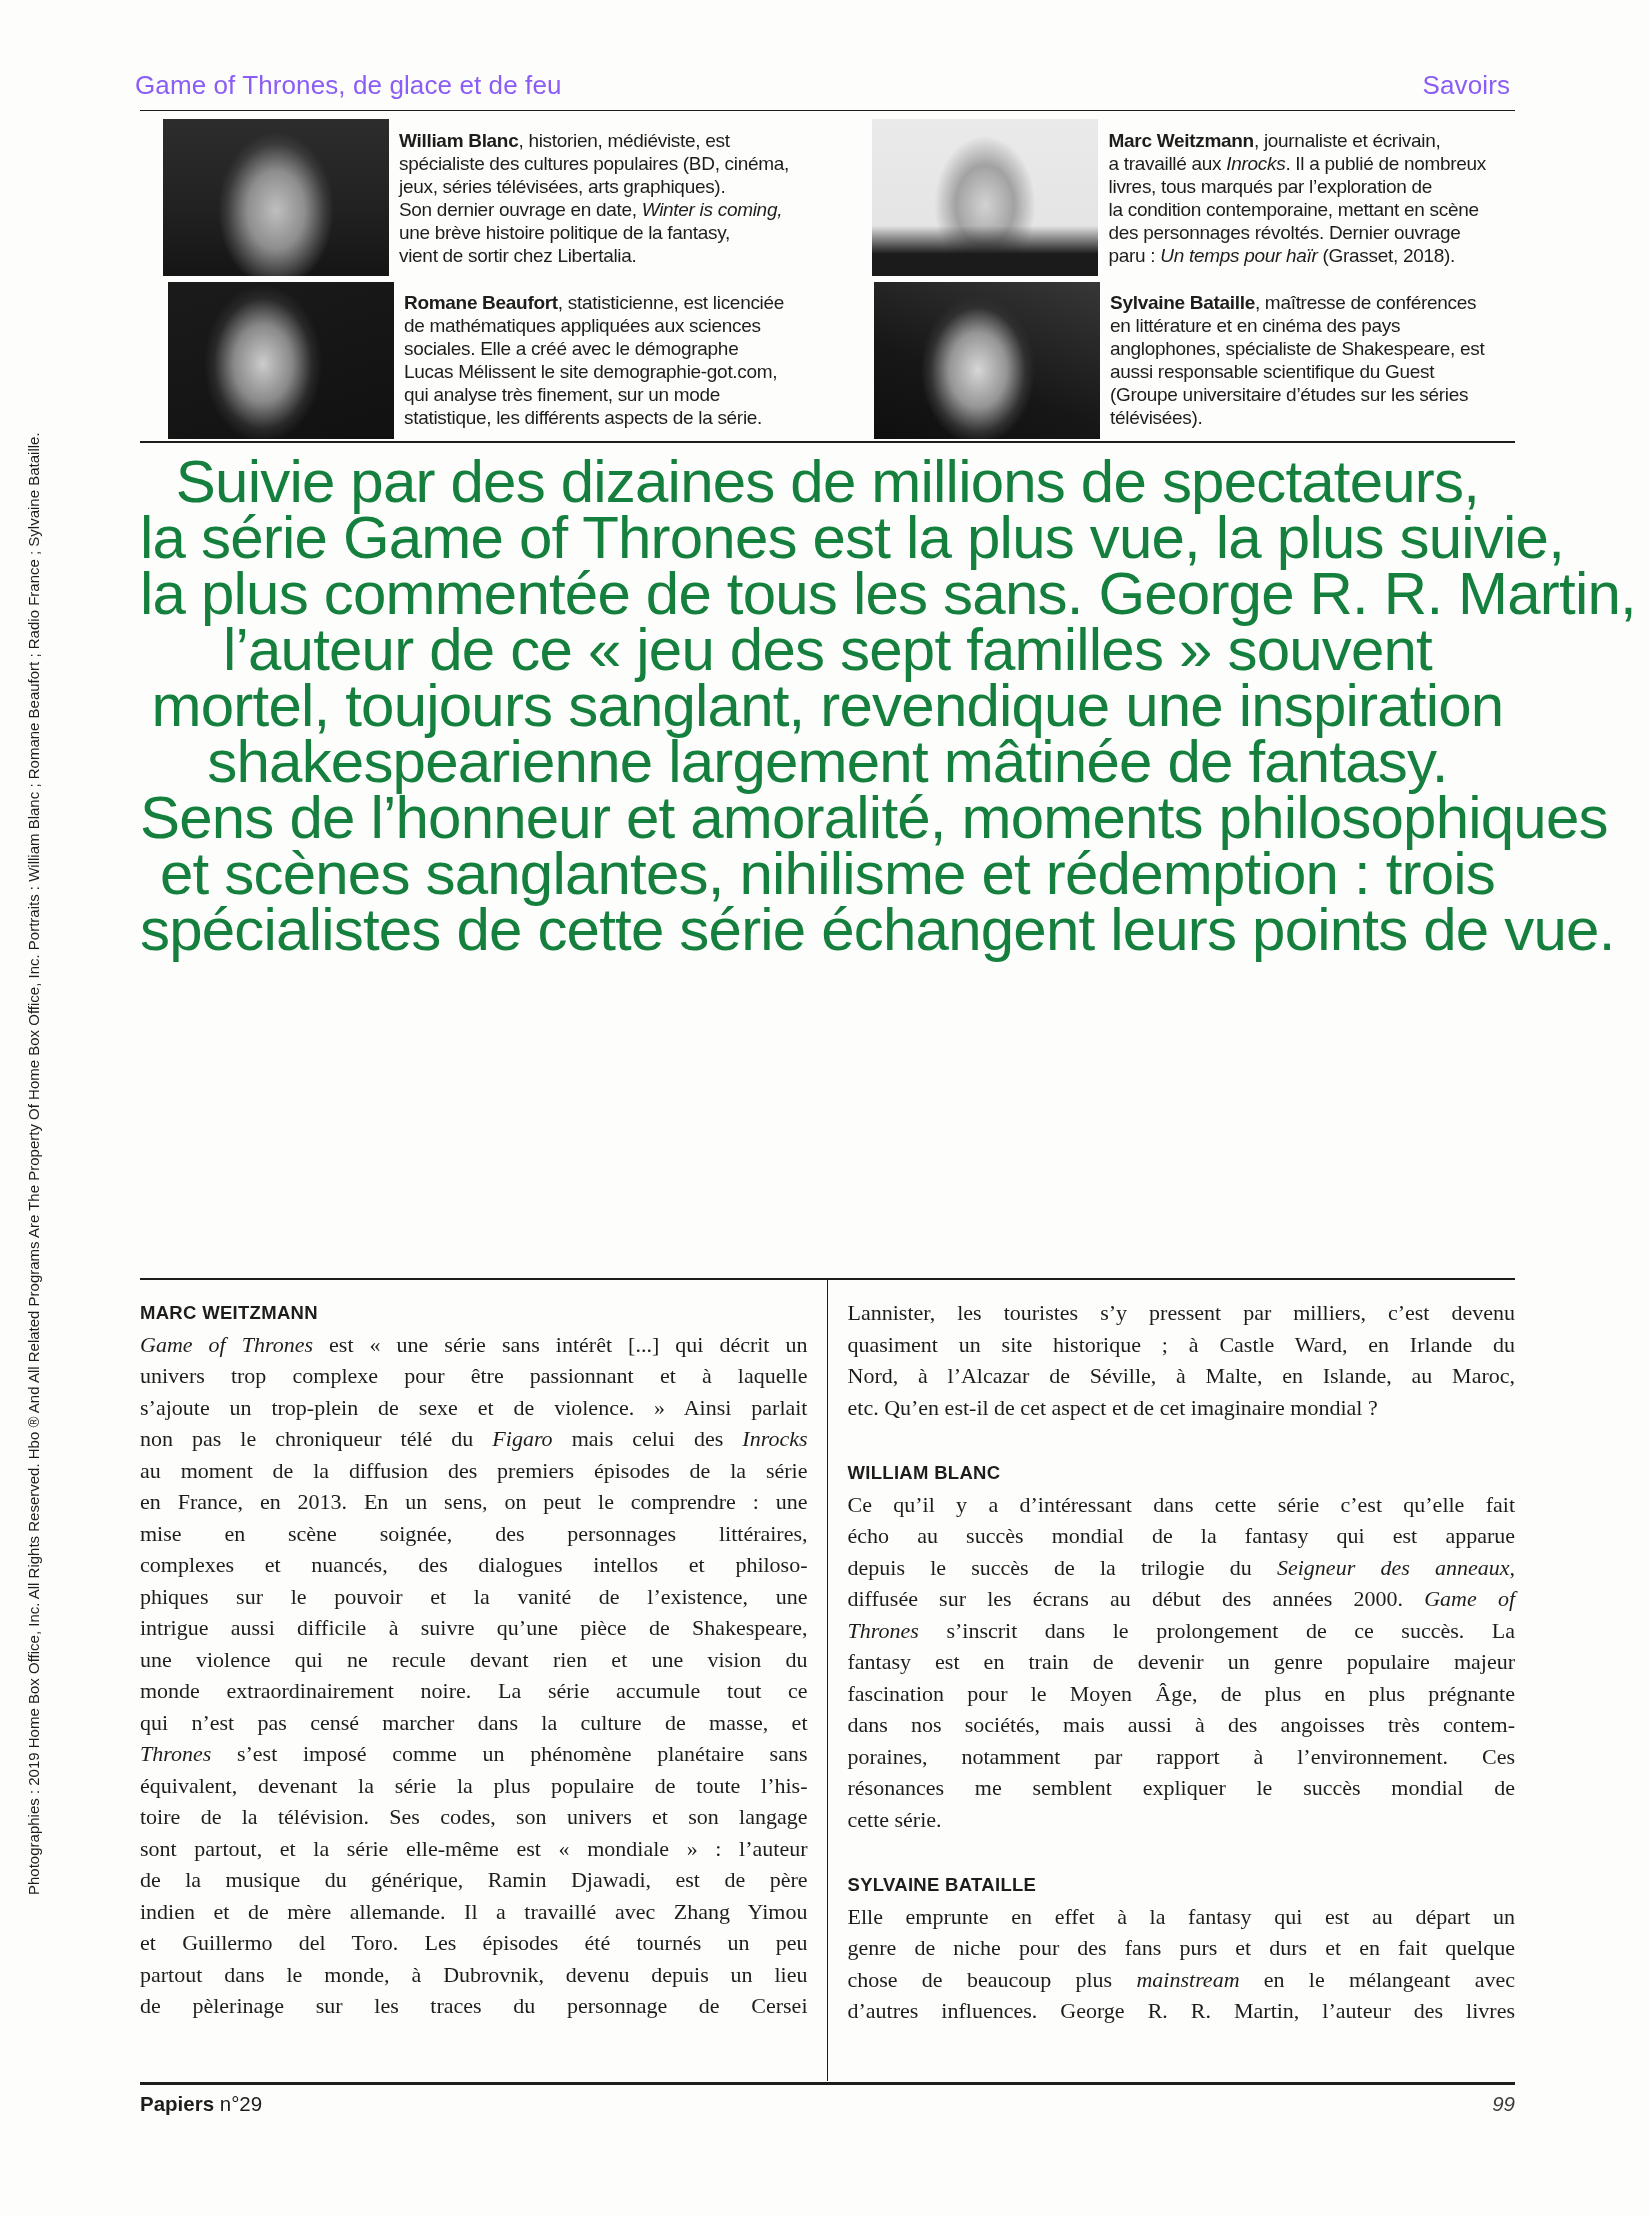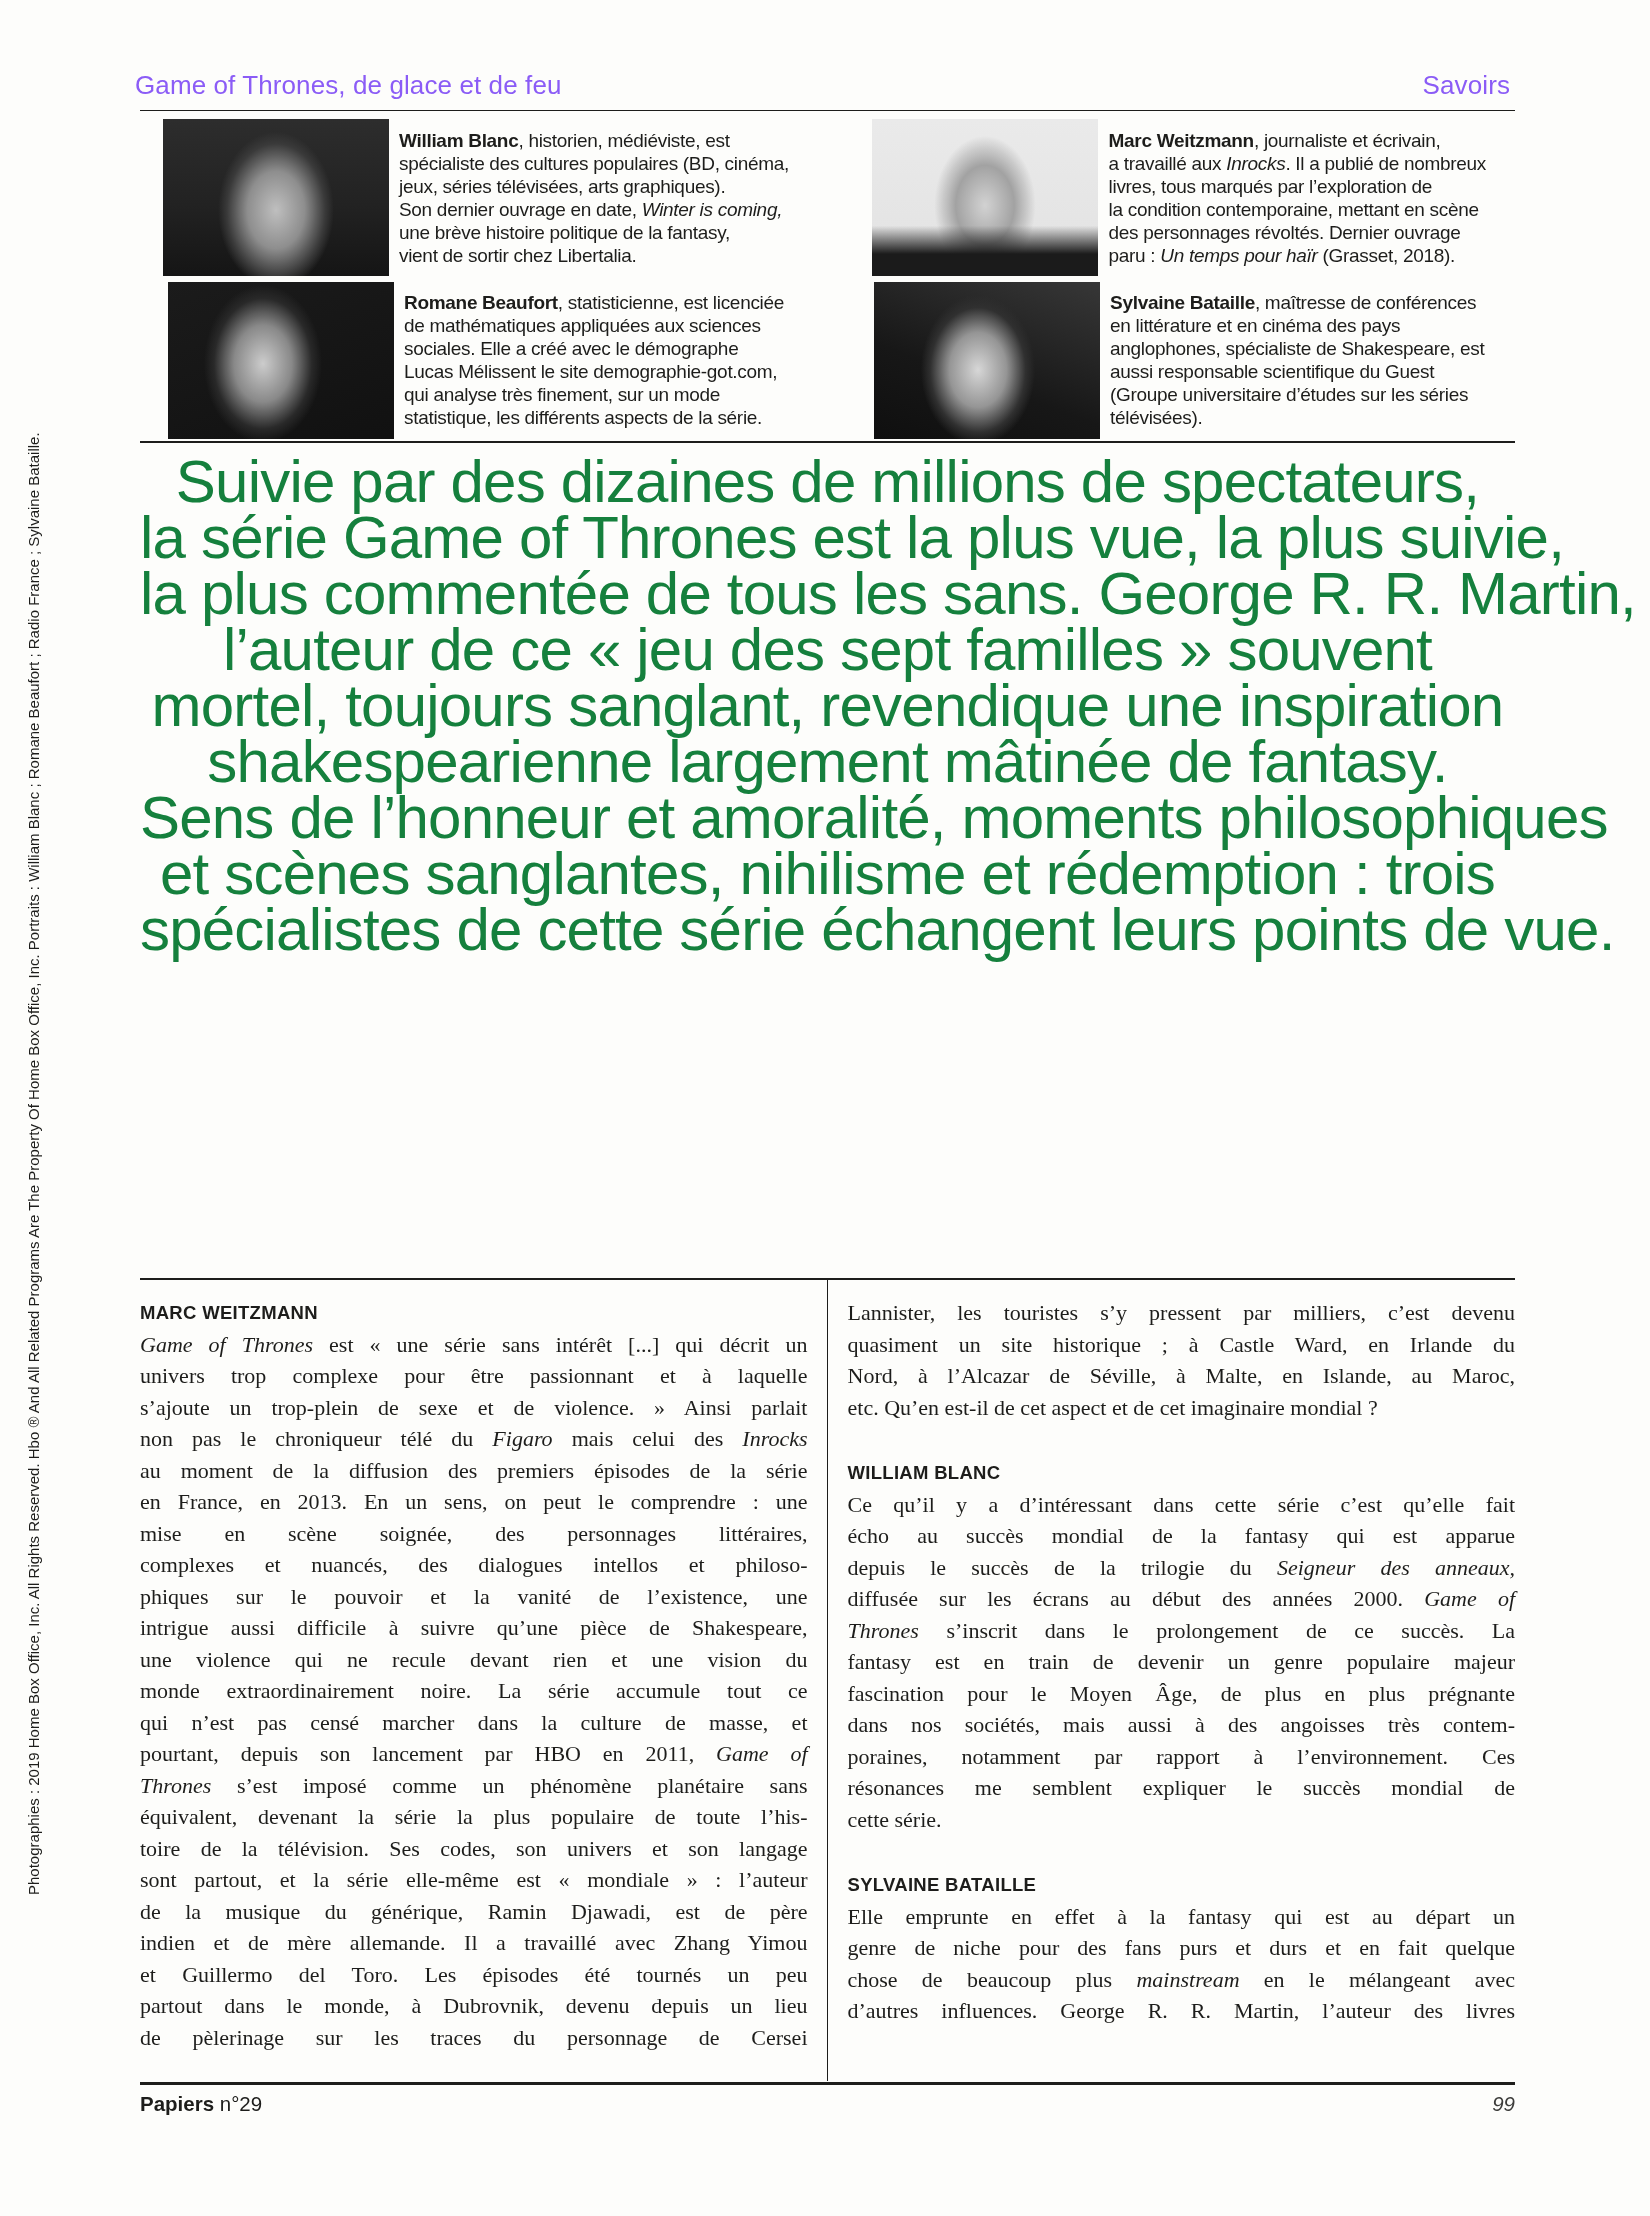--- a/index.html
+++ b/index.html
@@ -171,21 +171,20 @@
           <div class="bl">non pas le chroniqueur télé du <i>Figaro</i> mais celui des <i>Inrocks</i></div>
           <div class="bl">au moment de la diffusion des premiers épisodes de la série</div>
           <div class="bl">en France, en 2013. En un sens, on peut le comprendre : une</div>
           <div class="bl">mise en scène soignée, des personnages littéraires,</div>
           <div class="bl">complexes et nuancés, des dialogues intellos et philoso-</div>
           <div class="bl">phiques sur le pouvoir et la vanité de l’existence, une</div>
           <div class="bl">intrigue aussi difficile à suivre qu’une pièce de Shakespeare,</div>
           <div class="bl">une violence qui ne recule devant rien et une vision du</div>
           <div class="bl">monde extraordinairement noire. La série accumule tout ce</div>
           <div class="bl">qui n’est pas censé marcher dans la culture de masse, et</div>
-          <div class="bl">pourtant, depuis son lancement par HBO en 2011, <i>Game of</i></div>
           <div class="bl"><i>Thrones</i> s’est imposé comme un phénomène planétaire sans</div>
           <div class="bl">équivalent, devenant la série la plus populaire de toute l’his-</div>
           <div class="bl">toire de la télévision. Ses codes, son univers et son langage</div>
           <div class="bl">sont partout, et la série elle-même est « mondiale » : l’auteur</div>
           <div class="bl">de la musique du générique, Ramin Djawadi, est de père</div>
           <div class="bl">indien et de mère allemande. Il a travaillé avec Zhang Yimou</div>
           <div class="bl">et Guillermo del Toro. Les épisodes été tournés un peu</div>
           <div class="bl">partout dans le monde, à Dubrovnik, devenu depuis un lieu</div>
           <div class="bl">de pèlerinage sur les traces du personnage de Cersei</div>
         </div>

